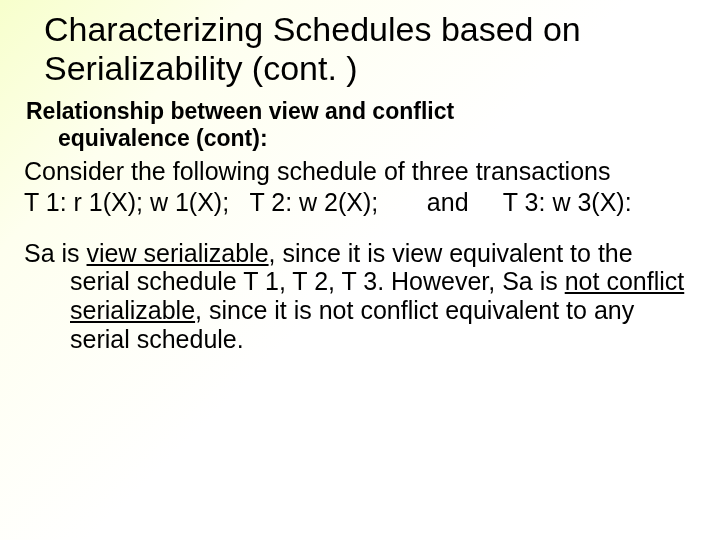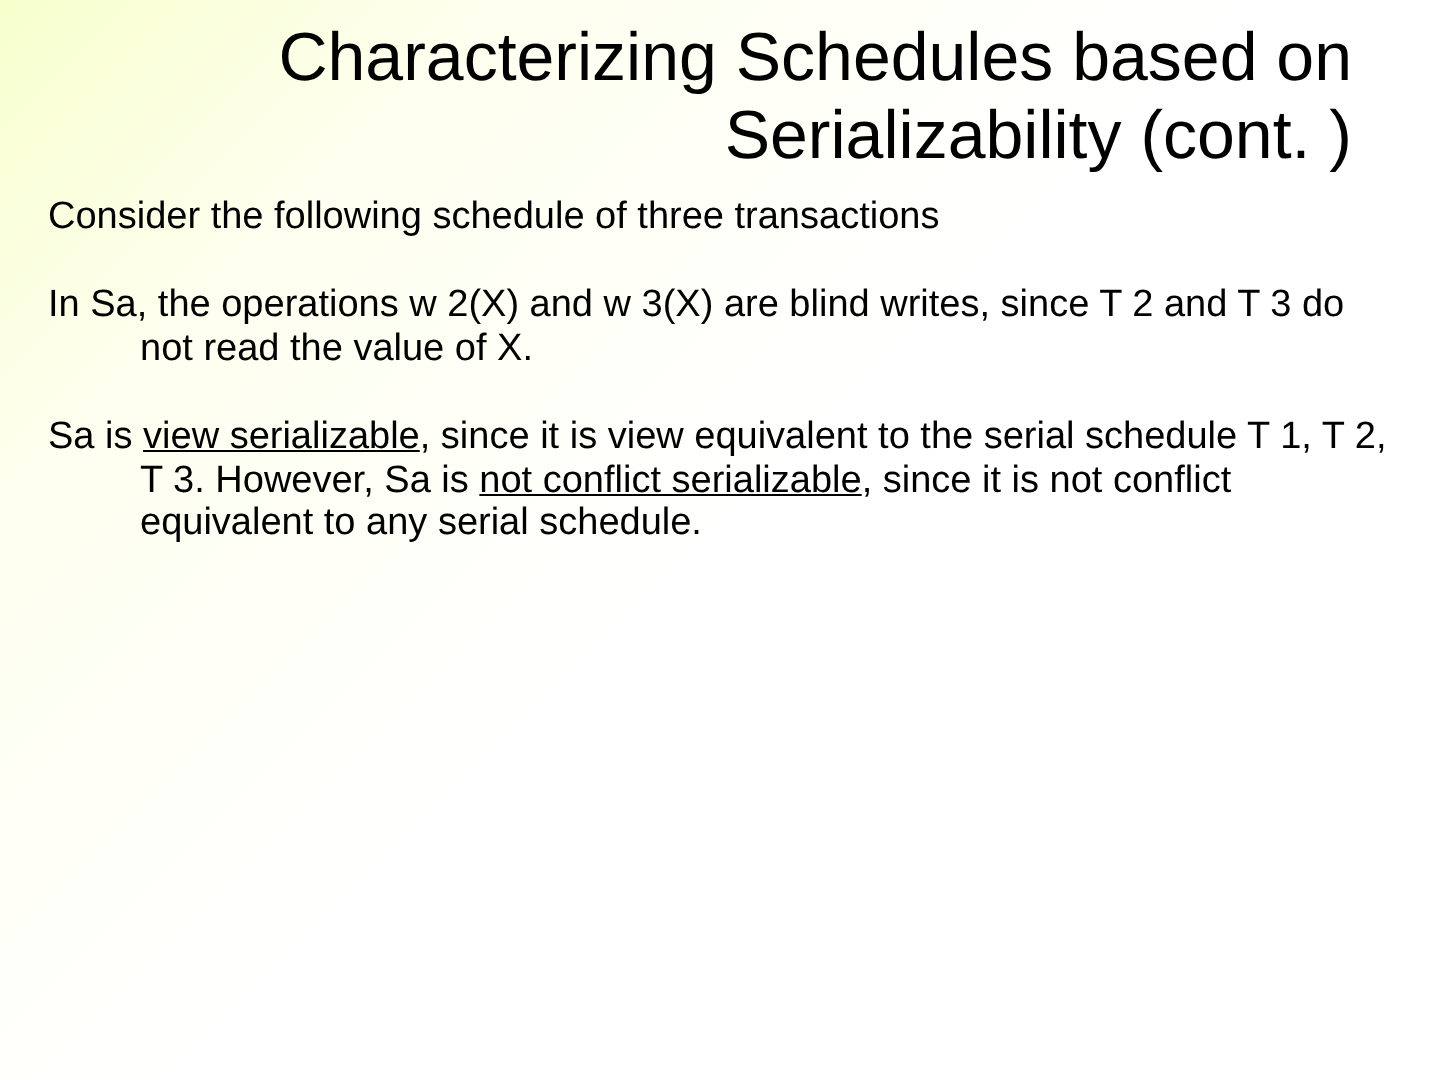--- a/index.html
+++ b/index.html
@@ -16,60 +16,64 @@
   }
   .slide {
     box-sizing: border-box;
     width: 720px;
     height: 540px;
     padding: 10px 24px 0 24px;
   }
   h1.title {
     font-size: 34px;
     font-weight: 400;
-    text-align: right;
+    text-align: left;
     margin: 0 0 10px 0;
     line-height: 1.15;
     padding: 0 20px;
   }
   .subhead {
     font-size: 23px;
     font-weight: 700;
     margin: 6px 0 6px 0;
     line-height: 1.15;
     padding-left: 2px;
   }
   .subhead .indent {
     display: block;
     padding-left: 32px;
   }
   p.block {
-    font-size: 19px;
+    font-size: 25px;
     margin: 2px 0 0 0;
     line-height: 1.15;
   }
   p.gap {
     margin-top: 22px;
   }
   .hang {
     padding-left: 46px;
     text-indent: -46px;
   }
   .ops { white-space: pre; }
   .uline { text-decoration: underline; text-align: right; }
 </style>
 </head>
 <body>
 
 <div class="slide">
 
   <h1 class="title">Characterizing Schedules based on Serializability (cont. )</h1>
 
+  <div class="subhead">
+    <span>Relationship between view and conflict</span>
+    <span class="indent">equivalence (cont):</span>
+  </div>
 
   <p class="block">Consider the following schedule of three transactions</p>
+  <p class="block ops">T 1: r 1(X); w 1(X);   T 2: w 2(X);       and     T 3: w 3(X):</p>
 
-  <p class="block gap hang">In Sa, the operations w 2(X) and w 3(X) are blind writes, since T 2 and T 3 do not read the value of X.</p>
 
   <p class="block gap hang">
     <span>Sa is </span><span class="uline">view serializable</span><span>, since it is view equivalent to the serial schedule T 1, T 2, T 3. However, Sa is </span><span class="uline">not conflict serializable</span><span>, since it is not conflict equivalent to any serial schedule.</span>
   </p>
 
 </div>
 
 </body></html>

